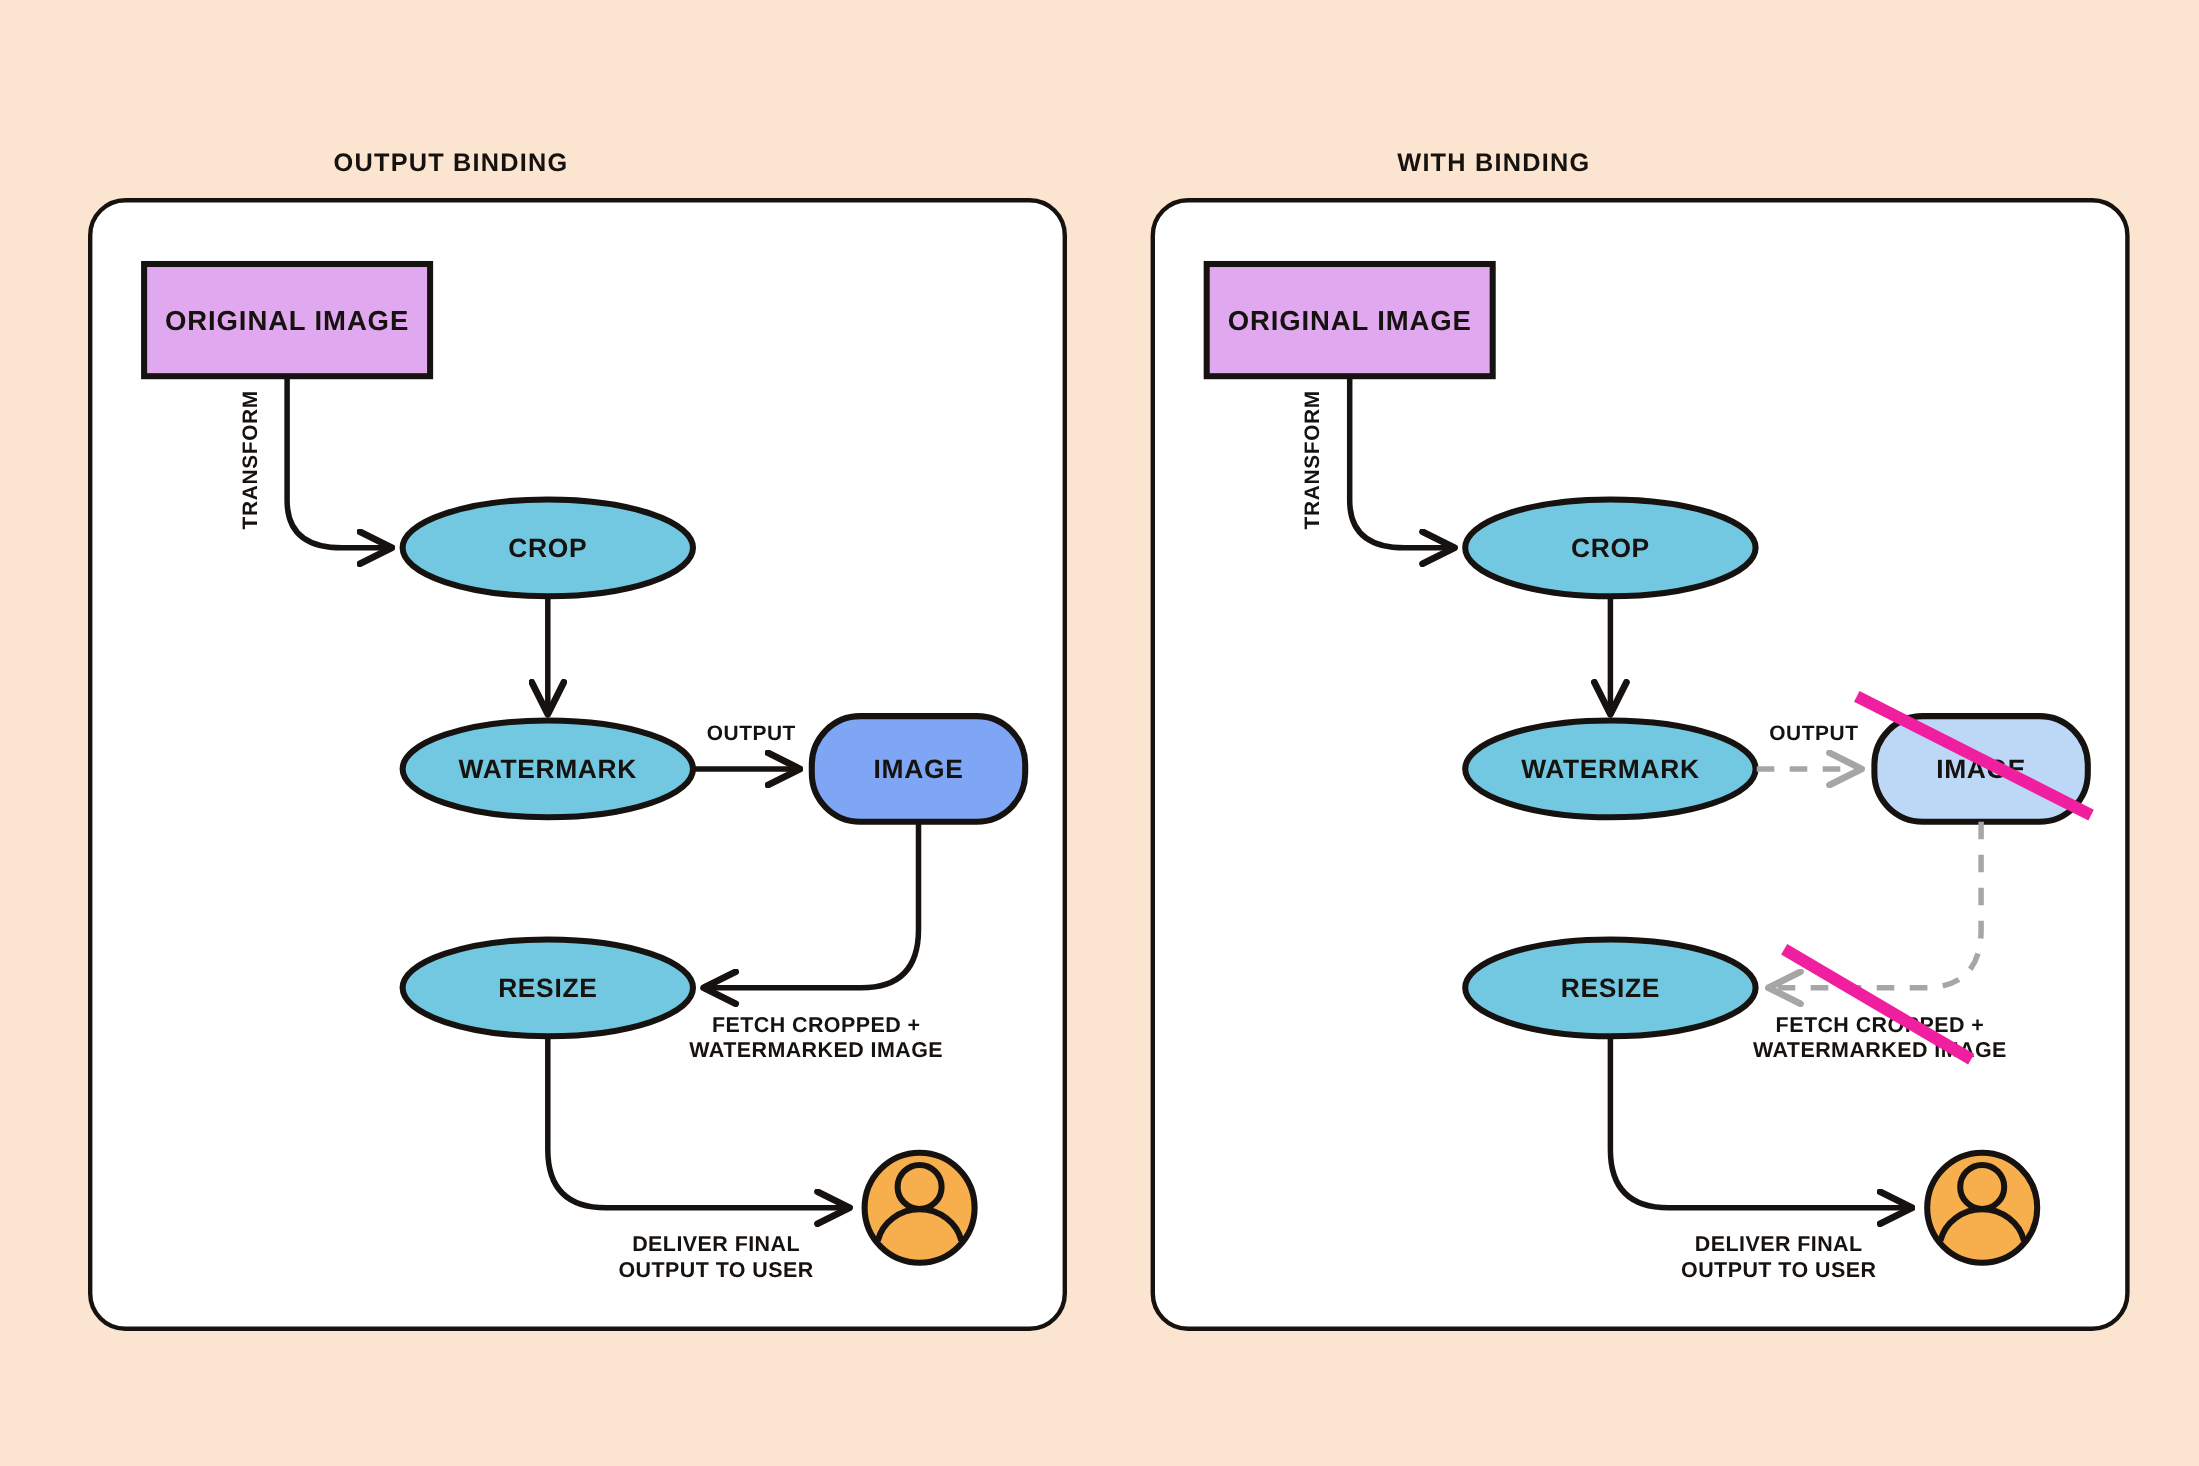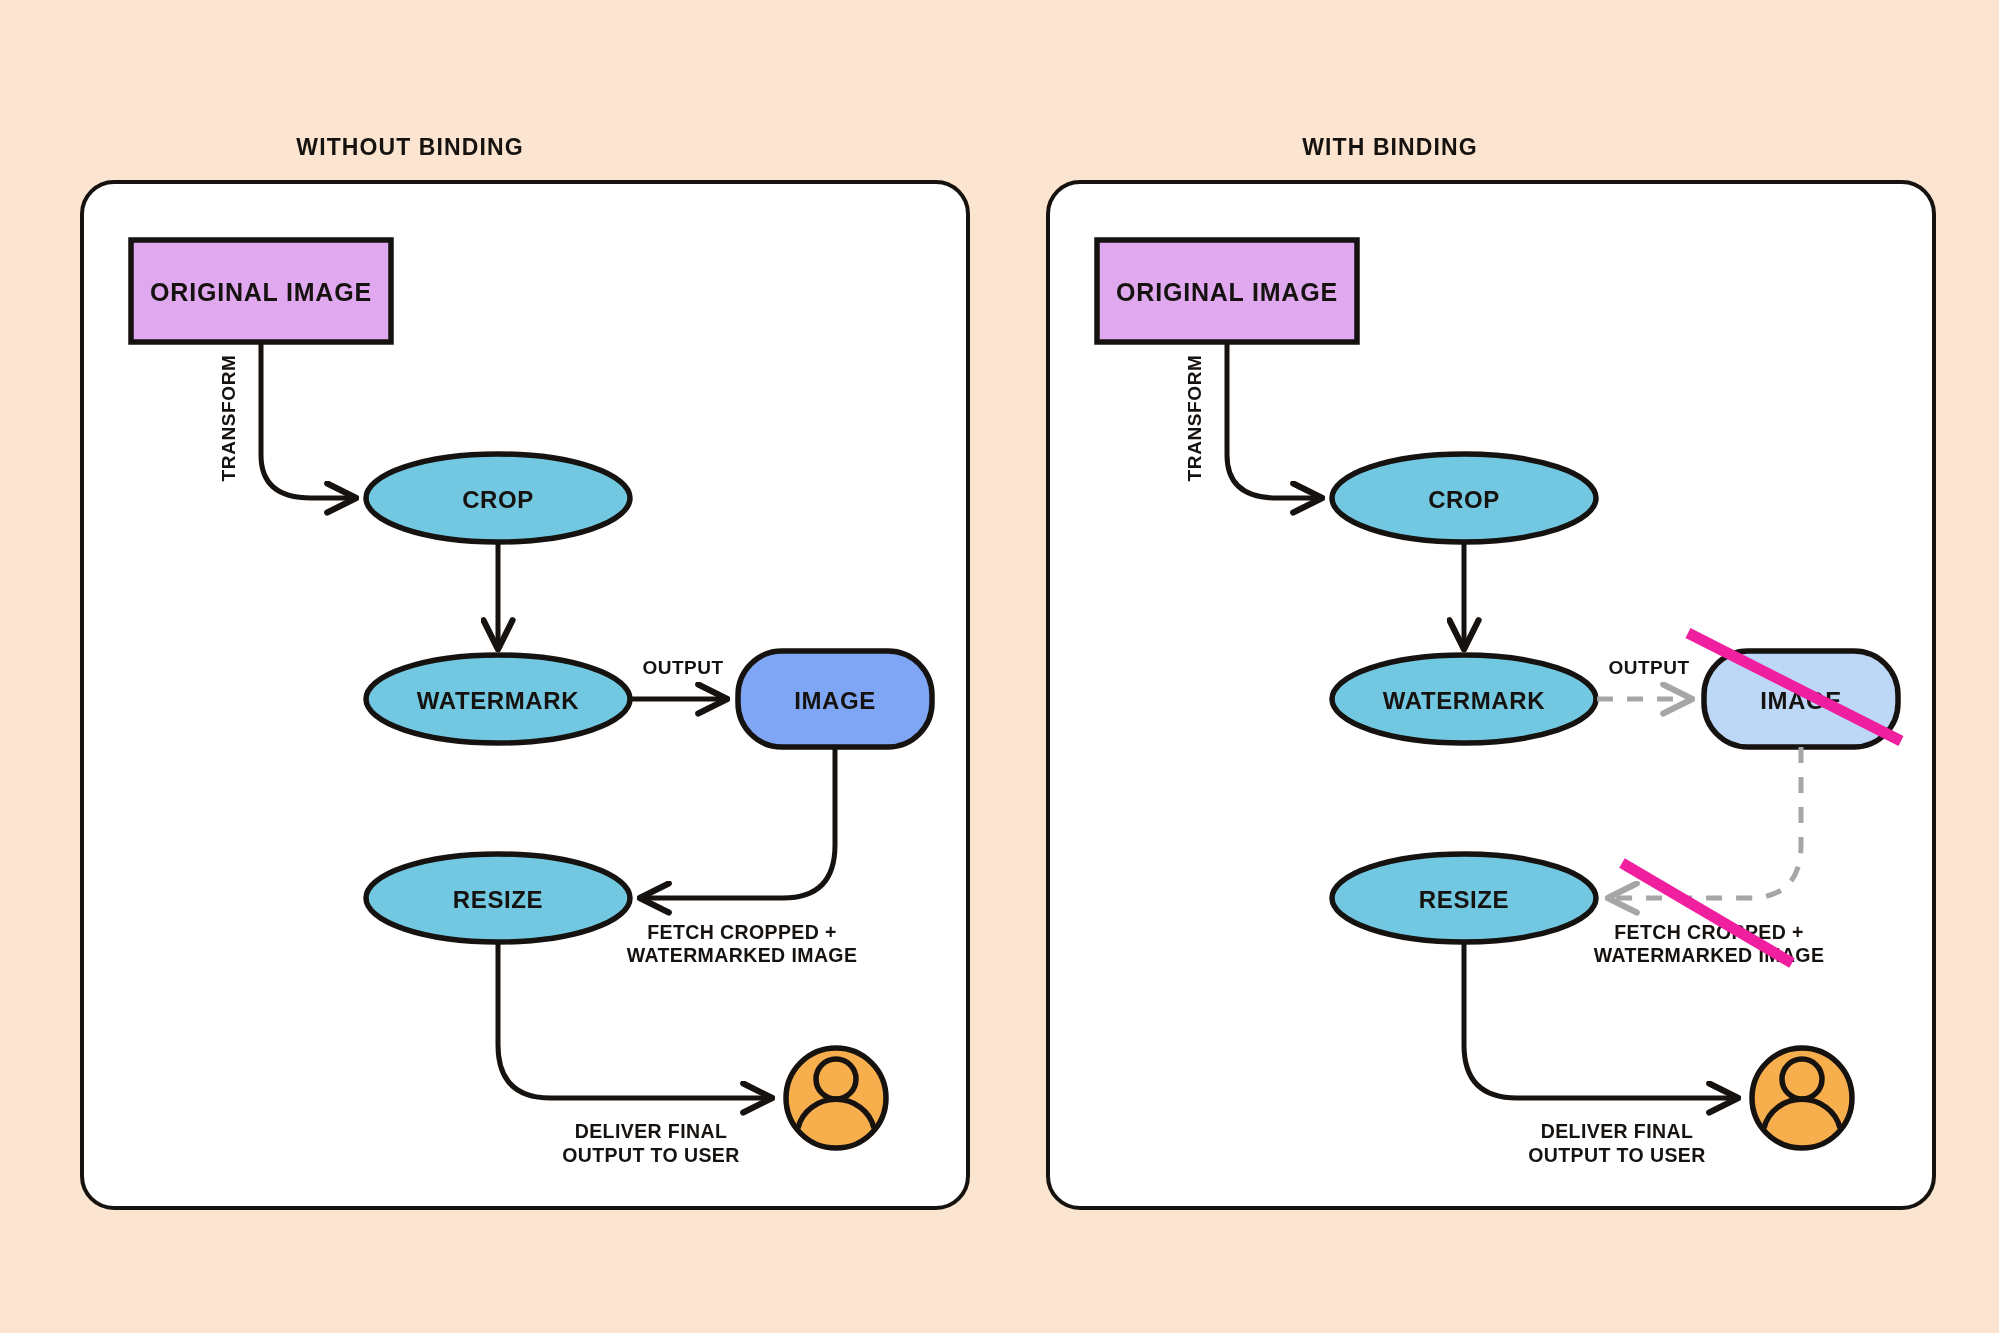--- a/index.html
+++ b/index.html
@@ -23,21 +23,21 @@
   .panel-title {
     position: absolute;
     font-size: 23px;
     font-weight: bold;
     letter-spacing: 1.1px;
     color: #16120f;
     text-align: center;
     white-space: nowrap;
   }
   #title-left  { left: 60px;  top: 134px; width: 700px; }
-  #title-right { left: 1040px; top: 134px; width: 700px; }
+  #title-right { left: 1008px; top: 134px; width: 700px; }
 
   .panel {
     position: absolute;
     background: #ffffff;
     border: 4px solid #16120f;
     border-radius: 34px;
     box-sizing: border-box;
   }
   #panel-left  { left: 80px;   top: 180px; width: 890px;  height: 1030px; }
   #panel-right { left: 1046px; top: 180px; width: 890px;  height: 1030px; }
@@ -72,21 +72,21 @@
   .stroke-solid { fill: none; stroke: #16120f; stroke-width: 5; }
   .stroke-dash  { fill: none; stroke: #a6a6a6; stroke-width: 5; stroke-dasharray: 16 14; stroke-linecap: butt; }
   .shape-outline { stroke: #16120f; stroke-width: 5.5; }
   .strike { stroke: #f01fa0; stroke-width: 11; stroke-linecap: butt; }
 </style>
 </head>
 <body>
 
 <div class="stage">
 
-  <div class="panel-title" id="title-left">WITHOUT BINDING</div>
+  <div class="panel-title" id="title-left">OUTPUT BINDING</div>
   <div class="panel-title" id="title-right">WITH BINDING</div>
 
   <div class="panel" id="panel-left"></div>
   <div class="panel" id="panel-right"></div>
 
   <svg class="layer" viewBox="0 0 1999 1333" xmlns="http://www.w3.org/2000/svg">
     <defs>
       <marker id="arrow-black" viewBox="0 0 12 12" refX="9.5" refY="6" markerWidth="7" markerHeight="7" orient="auto-start-reverse">
         <path d="M1 1 L11 6 L1 11" fill="none" stroke="#16120f" stroke-width="2.1" stroke-linecap="round" stroke-linejoin="round"></path>
       </marker>

